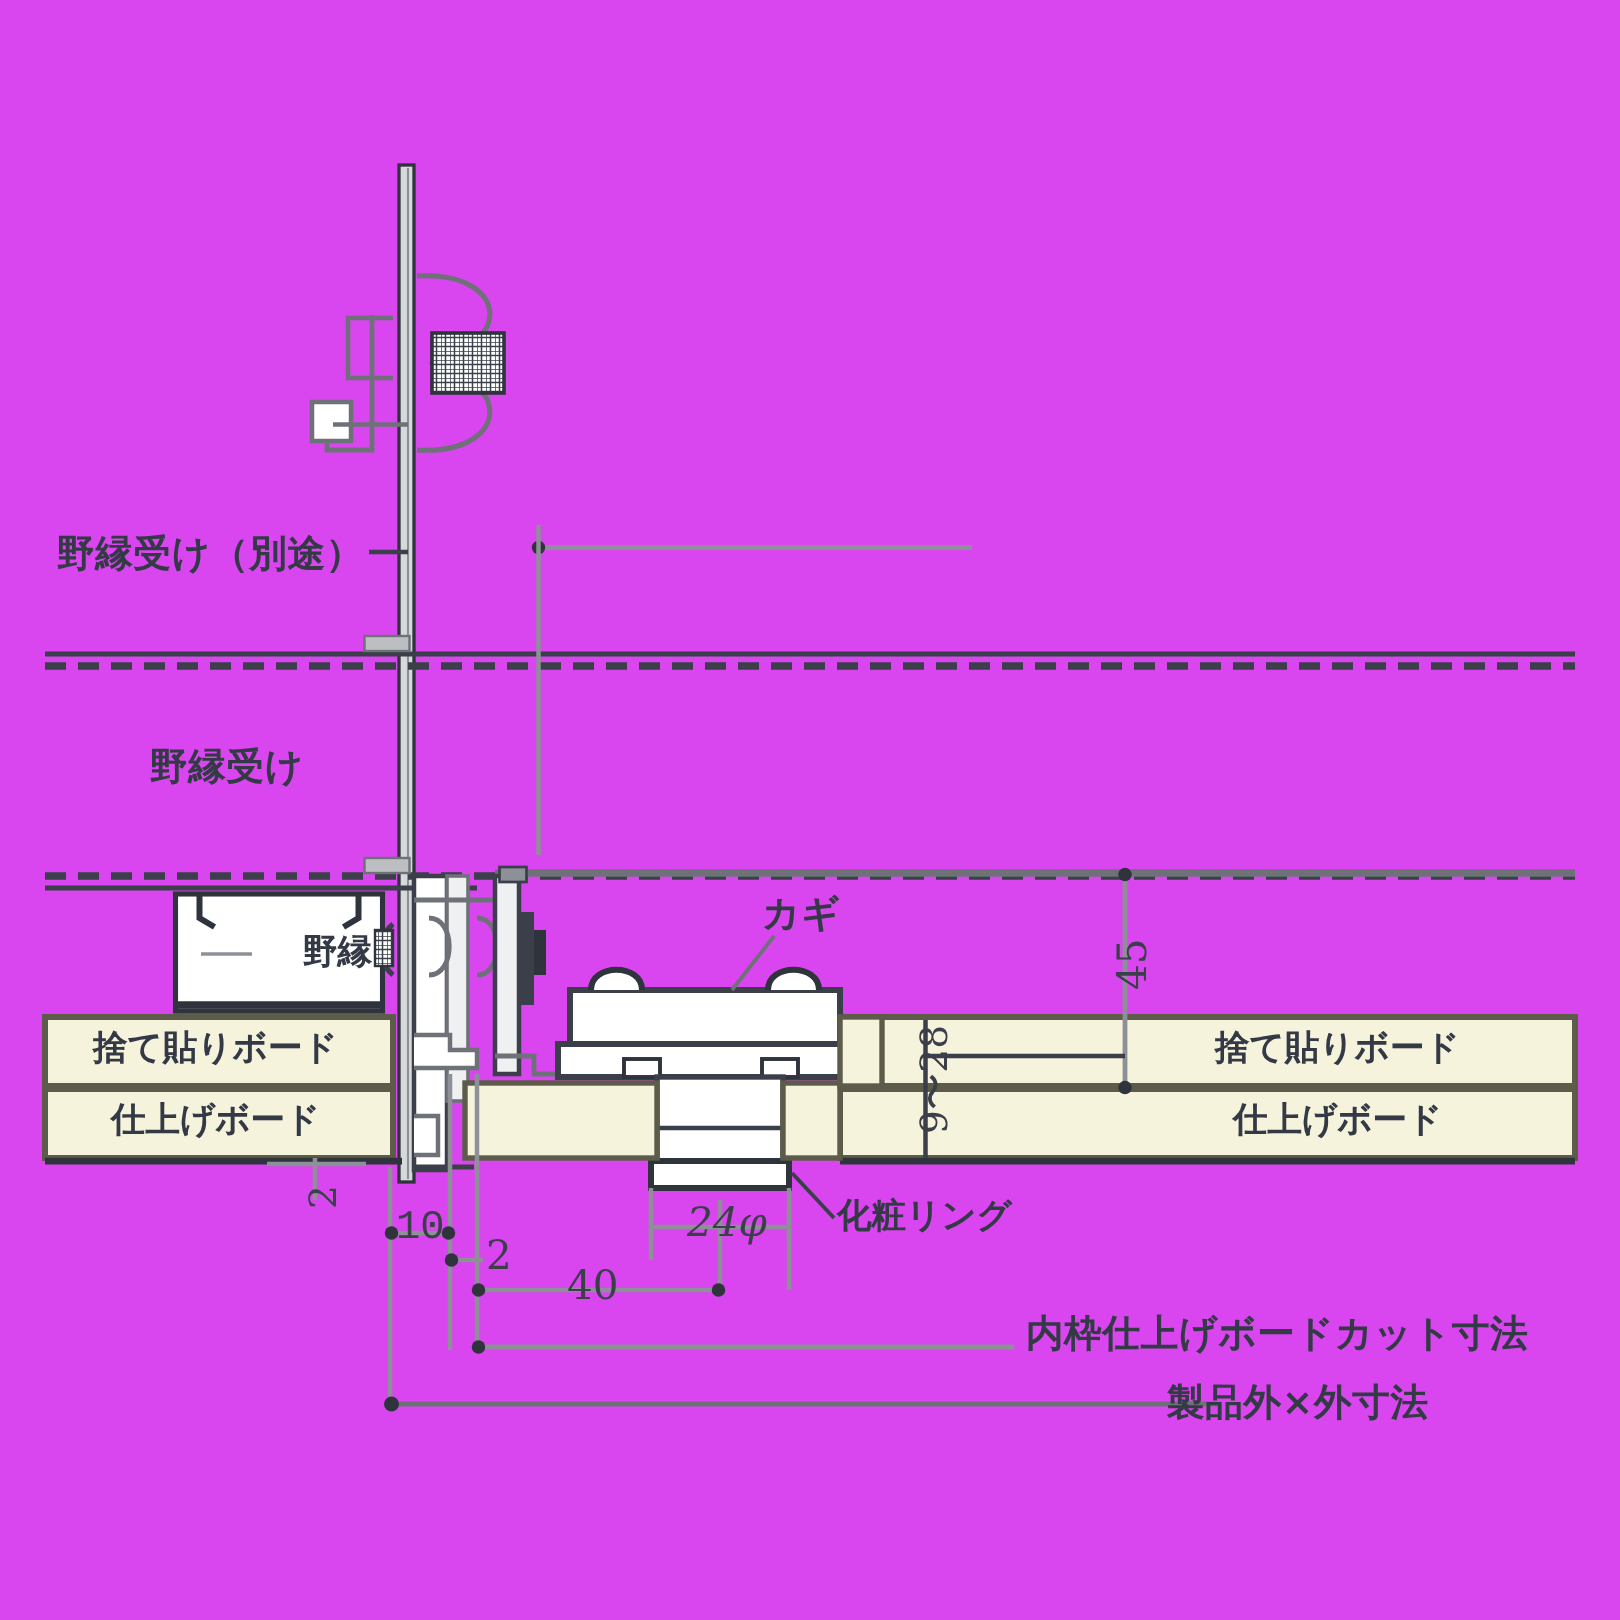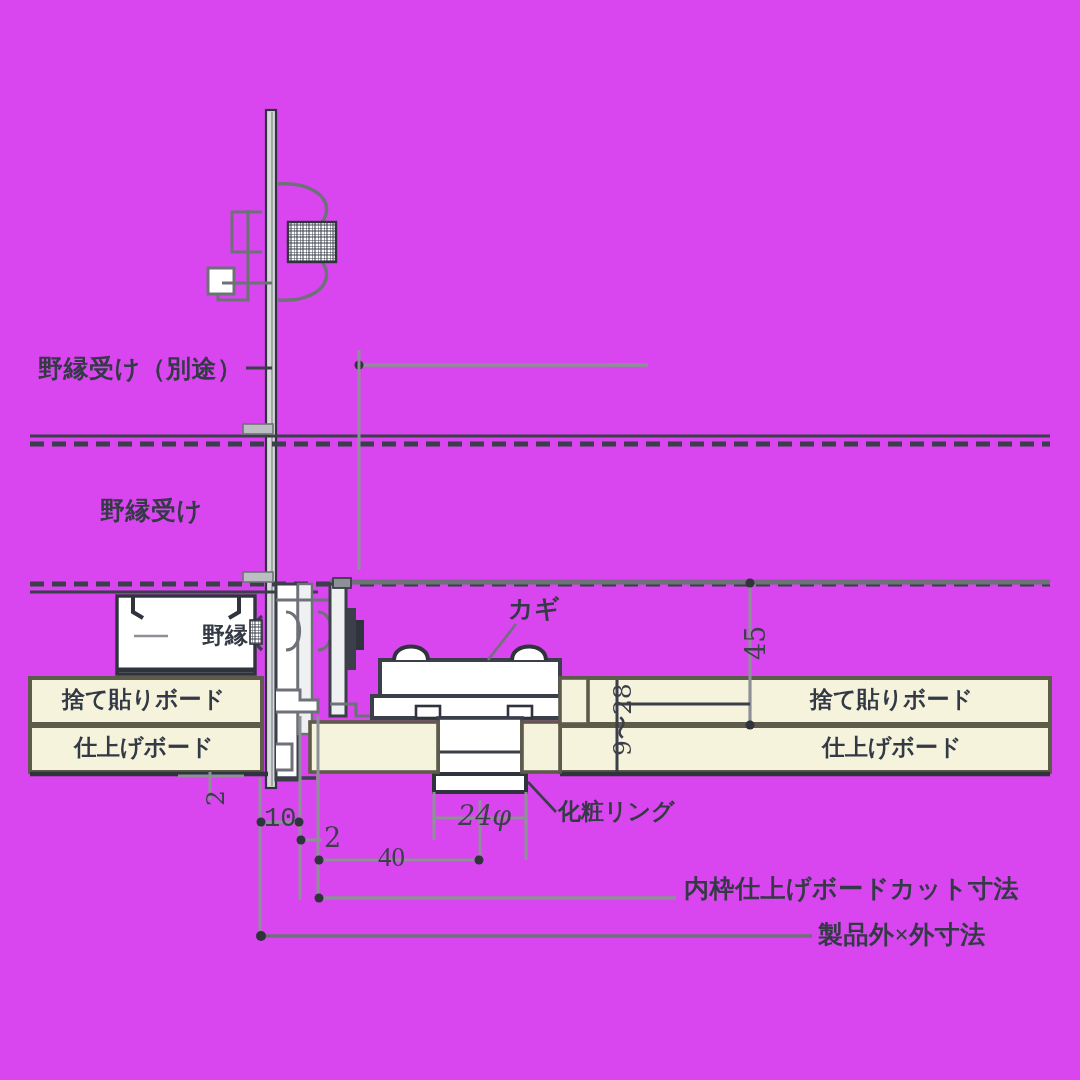--- a/index.html
+++ b/index.html
@@ -252,29 +252,29 @@
 
   <div class="lbl lbl-jp-sm" style="left:822px; top:736px;">仕上げボード</div>
 
   <div class="lbl lbl-jp" style="left:508px; top:596px;">カギ</div>
 
   <div class="lbl lbl-jp-sm" style="left:558px; top:800px;">化粧リング</div>
 
 
   <div class="lbl lbl-jp" style="left:684px; top:876px;text-align:right;">内枠仕上げボードカット寸法</div>
 
-  <div class="lbl lbl-jp" style="left:818px; top:922px;font-family:Liberation Serif, serif;">製品外×外寸法</div>
+  <div class="lbl lbl-jp" style="left:778px; top:922px;">製品外×外寸法</div>
 
   <div class="dim rot90" style="left:742px; top:660px;">45</div>
 
   <div class="dim rot90" style="left:610px; top:756px; font-size:25px;">9〜28</div>
 
   <div class="dim rot90" style="left:203px; top:806px; font-size:25px;">2</div>
 
   <div class="dim" style="left:264px; top:806px;font-family:Liberation Mono, monospace;">10</div>
 
   <div class="dim" style="left:324px; top:824px;">2</div>
 
-  <div class="dim" style="left:378px; top:844px;font-family:Liberation Serif, serif;">40</div>
+  <div class="dim" style="left:378px; top:844px;">40</div>
 
   <div class="dim" style="left:458px; top:802px;font-style:italic;">24φ</div>
 
 </div>
 
 </body></html>

